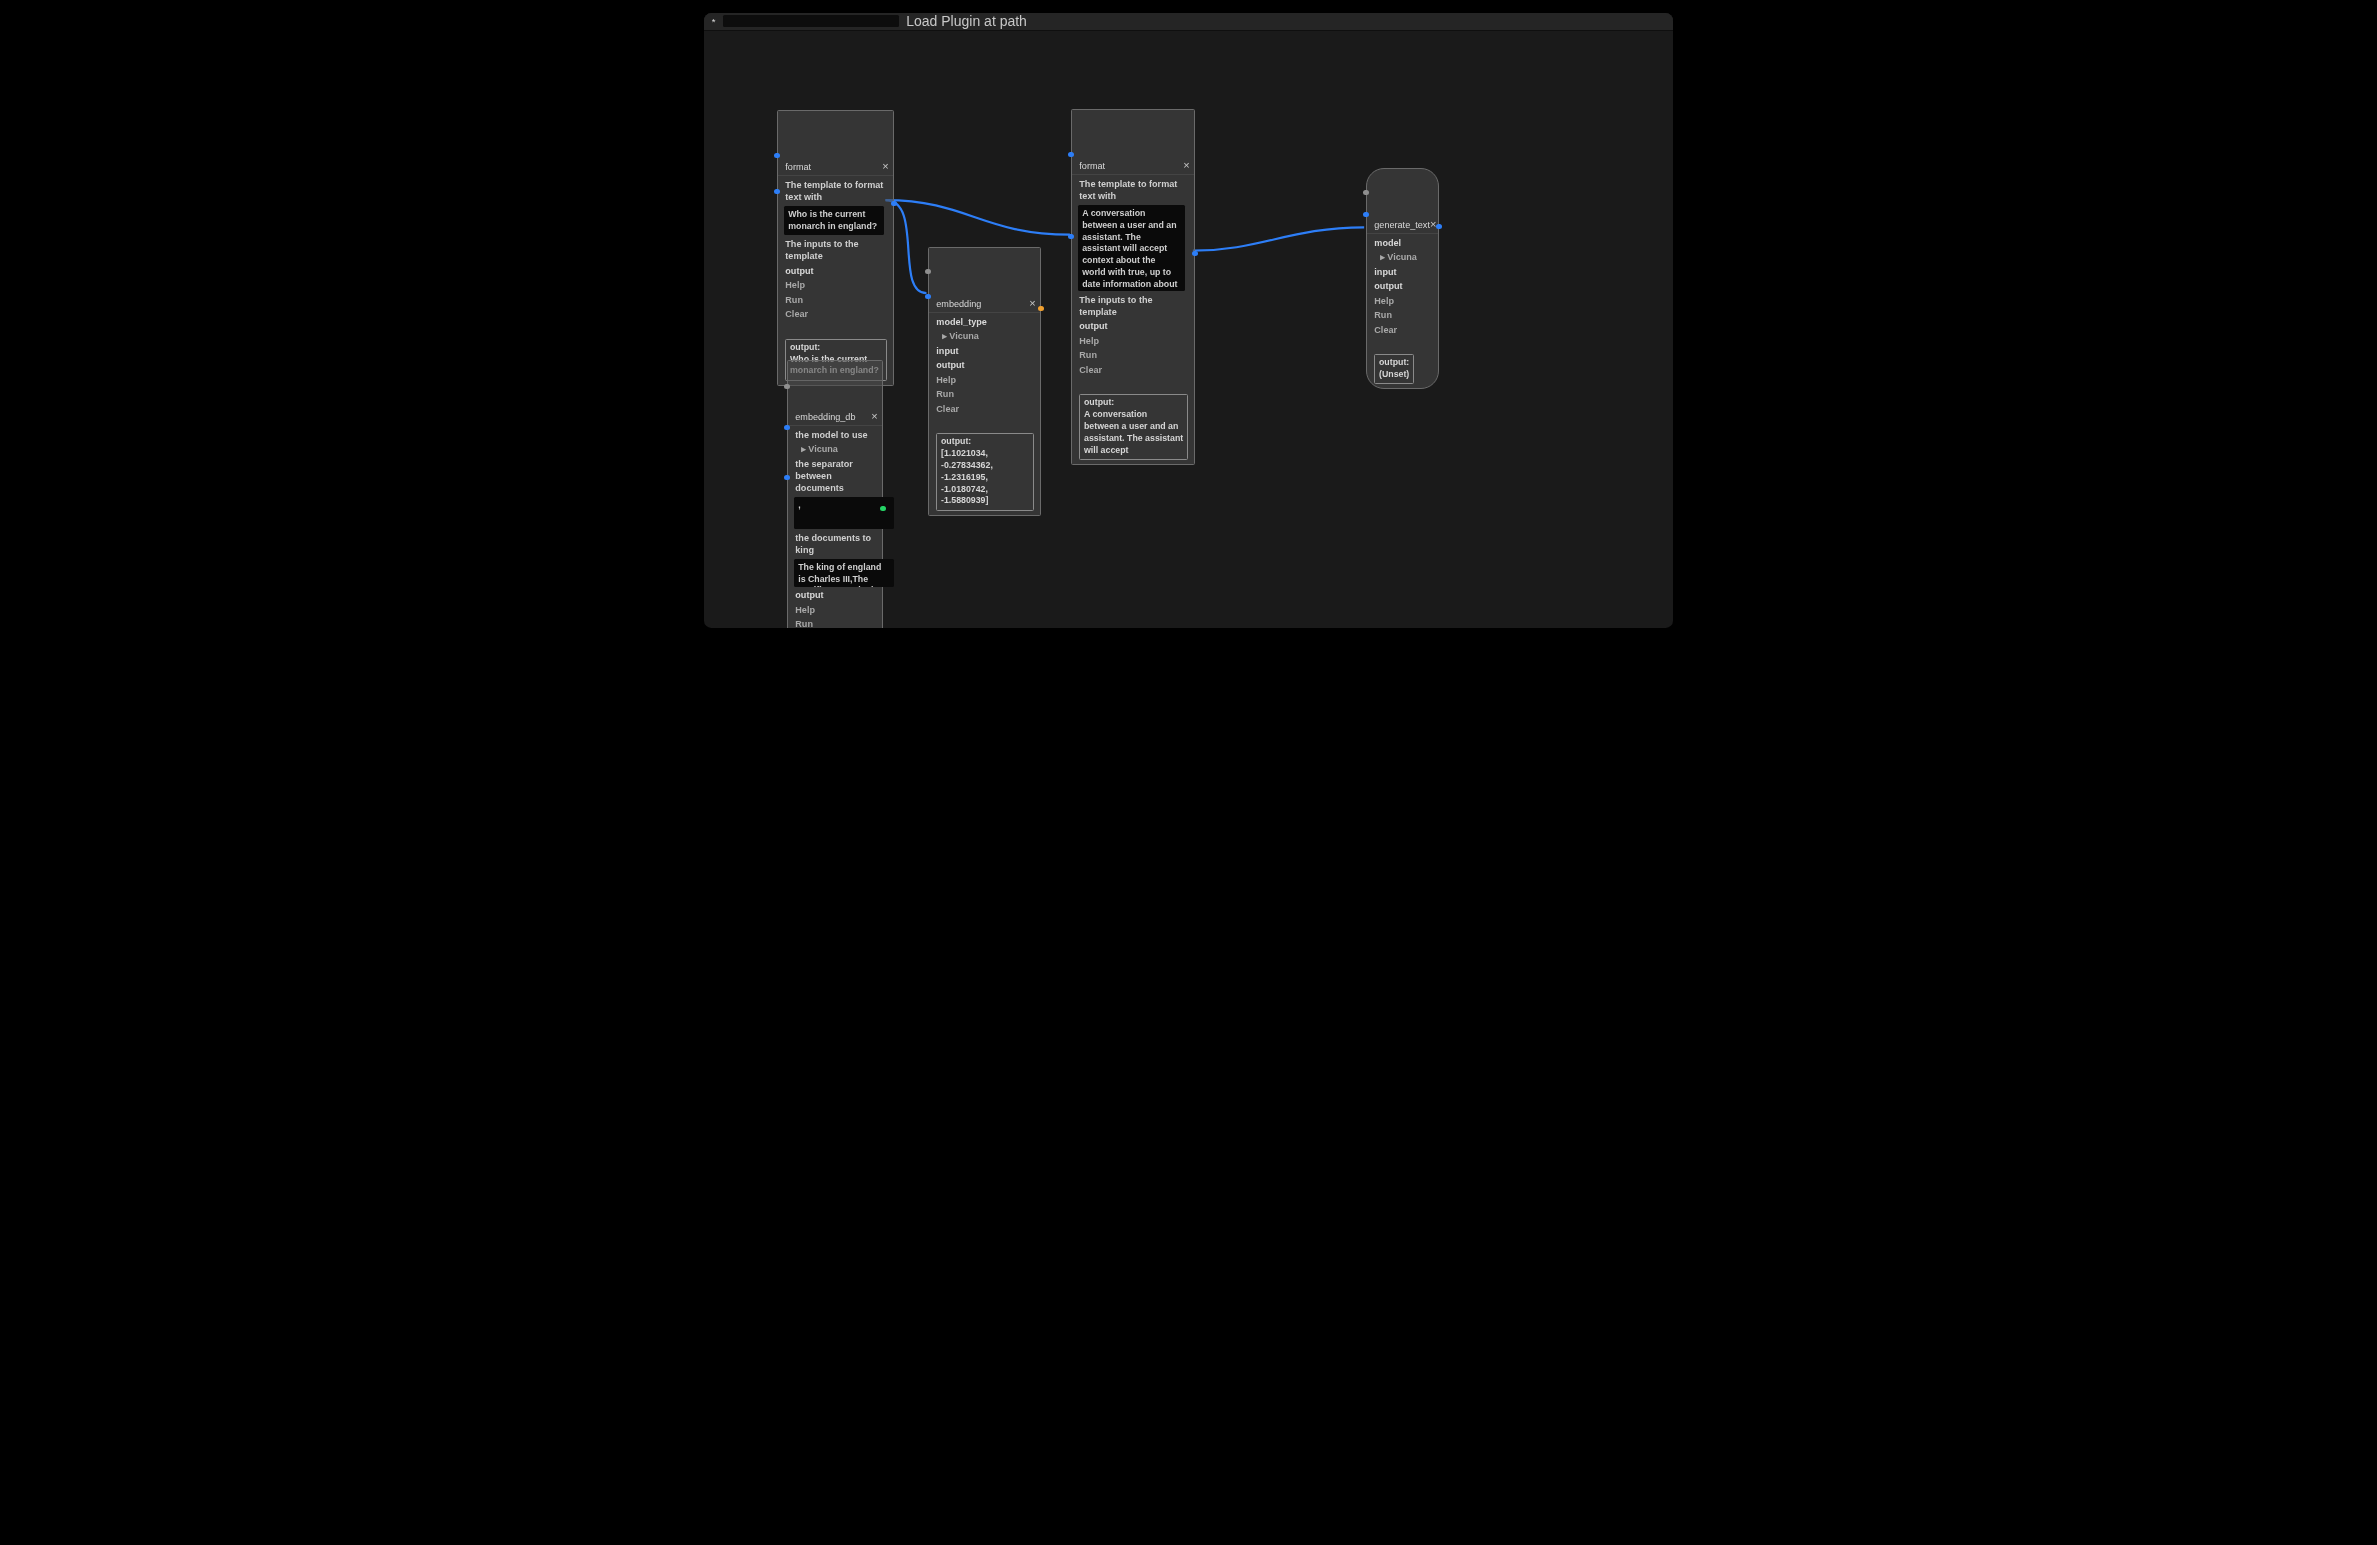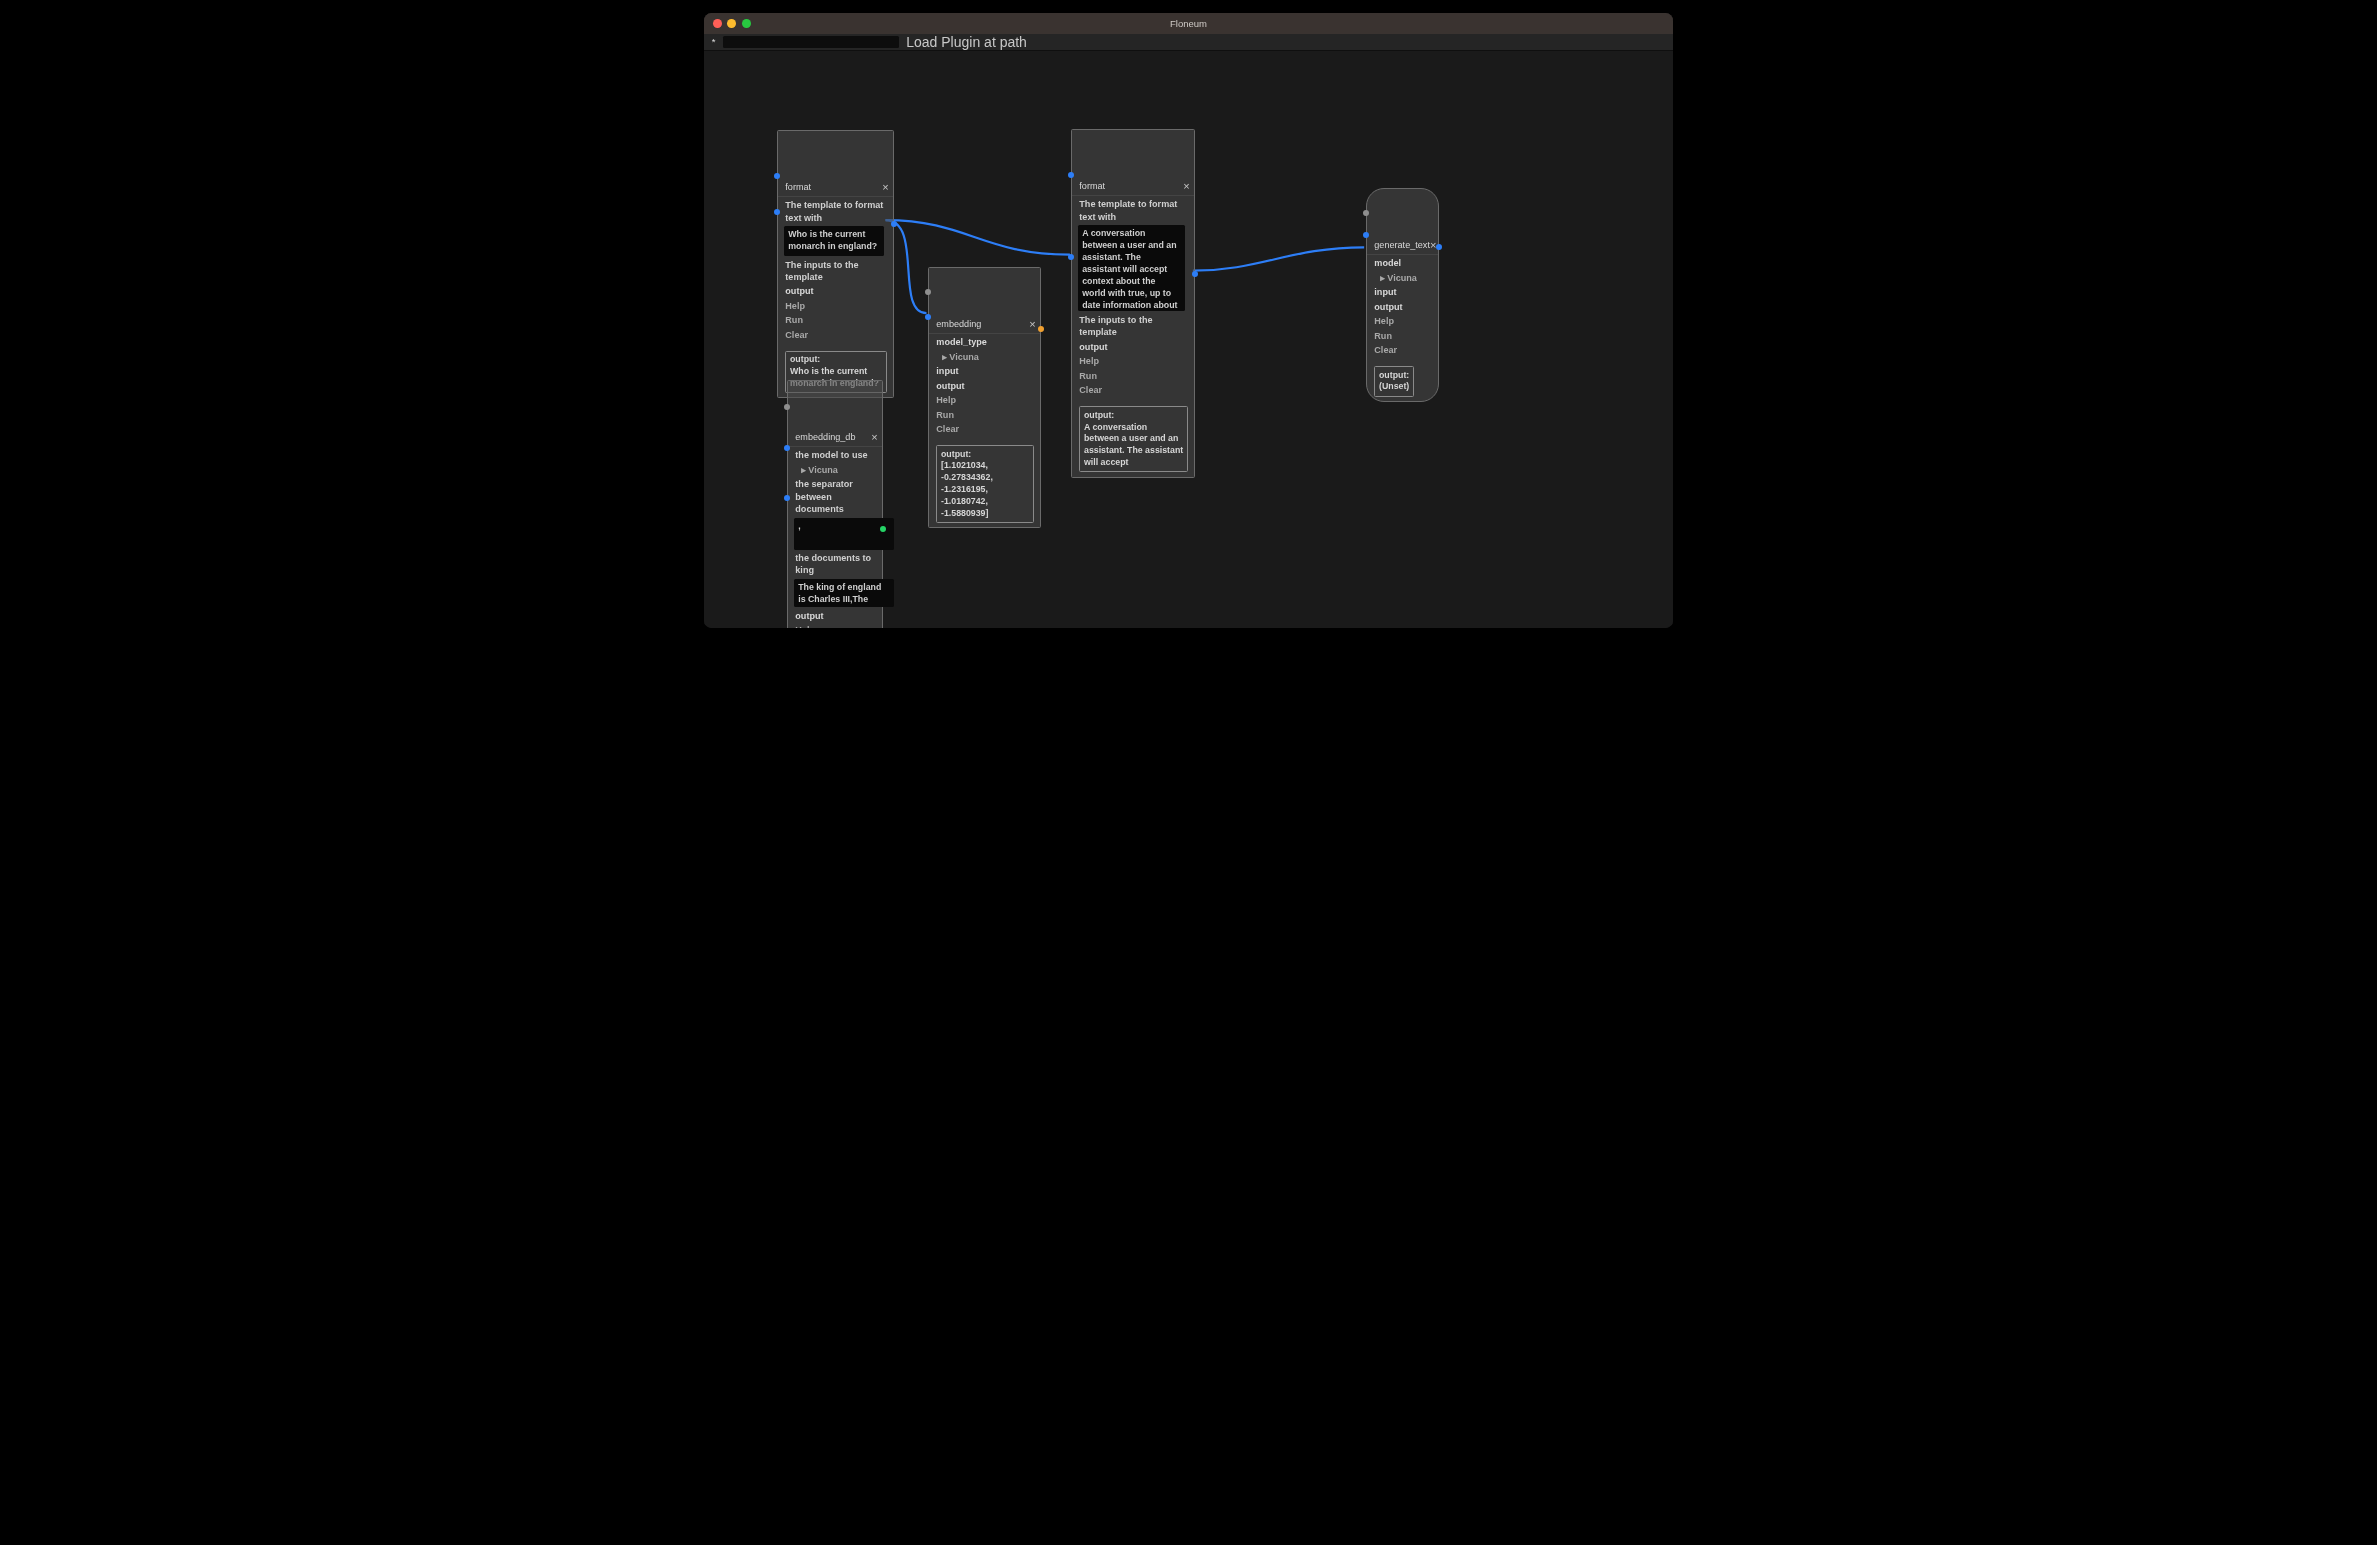--- a/index.html
+++ b/index.html
@@ -134,21 +134,21 @@
     content: "";
     position: absolute;
     right: -4.4px; top: 1.5px; bottom: 1.5px;
     width: 2.9px;
     background: #6e6e6e;
     border-radius: 1.5px;
   }
   .node .textarea.wide { width: 107px; min-height: 41px; }
   .node .btn { color: #a9a9a9; cursor: pointer; }
   .node .outbox {
-    margin-top: 9px;
+    margin-top: 17px;
     border: 0.7px solid #8a8a8a;
     border-radius: 1.5px;
     padding: 2.2px 3.7px;
     font-size: 8.8px;
     color: #d6d6d6;
     width: fit-content;
     max-width: 102px;
   }
   .node.w170 { width: 124px; }
   .node.w150 { width: 113px; }
@@ -162,28 +162,20 @@
   }
   .port.orange { background: #f0a030; }
   .port.green  { background: #25d366; }
   .port.grey   { background: #8f8f8f; }
 </style>
 </head>
 <body>
 
 <div class="window">
 
-  <div class="titlebar">
-    <div class="traffic">
-      <span class="t-close"></span>
-      <span class="t-min"></span>
-      <span class="t-max"></span>
-    </div>
-    <div class="title">Floneum</div>
-  </div>
 
   <div class="toolbar">
     <span class="asterisk">*</span>
     <div class="searchbox"></div>
     <span class="load-label">Load Plugin at path</span>
   </div>
 
   <div class="canvas">
 
     <svg class="edges" viewBox="0 0 1324 788" width="969" height="577">

